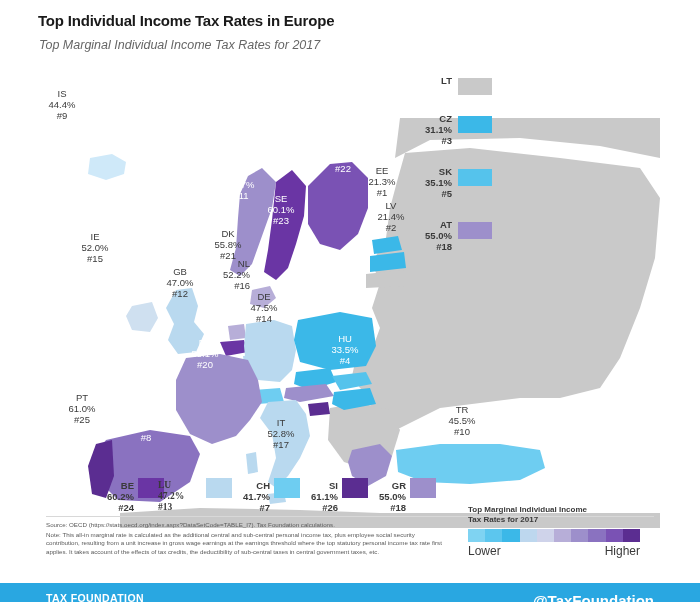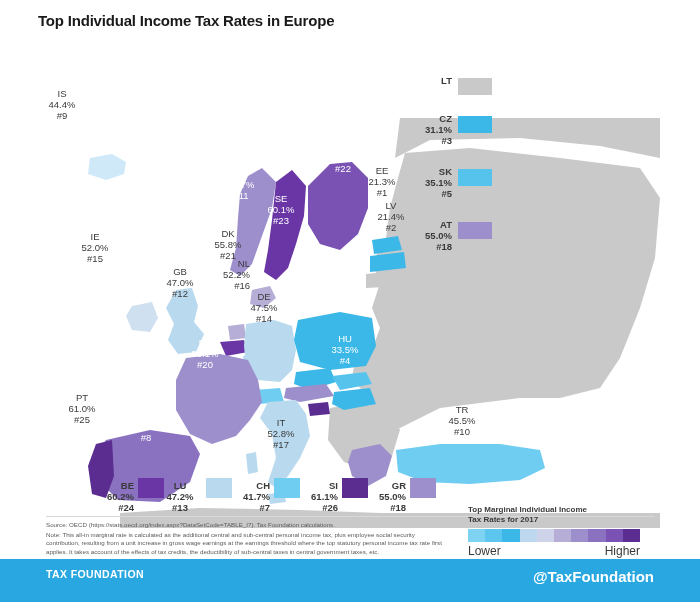--- a/index.html
+++ b/index.html
@@ -68,33 +68,34 @@
   .gradtitle{
     font-size:8px;line-height:10px;font-weight:bold;color:#3a3a3a;
     margin-bottom:4px;
   }
   .gradbar{display:flex;height:13px;width:172px;}
   .gradbar div{flex:1 1 auto;height:13px;}
   .gradends{display:flex;justify-content:space-between;width:172px;
     font-size:12px;color:#3a3a3a;margin-top:2px;}
 
   .footer{
-    position:absolute;left:0;bottom:0;width:700px;height:43px;
+    position:absolute;left:0;bottom:0;width:700px;height:19px;
     background:#29a7e1;
   }
   .footer .fl{position:absolute;left:46px;top:9px;font-size:10.5px;font-weight:bold;color:#fff;letter-spacing:.4px;}
   .footer .fr{position:absolute;right:46px;top:9px;font-size:15px;font-weight:bold;color:#fff;}
   .rule{position:absolute;left:46px;top:516px;width:608px;height:1px;background:#d8d8d8;}
 </style>
 </head>
 <body>
 
 <div class="page">
 
   <div class="title">Top Individual Income Tax Rates in Europe</div>
+  <div class="subtitle">Top Marginal Individual Income Tax Rates for 2017</div>
 
   <div class="mapwrap">
     <svg class="map" width="700" height="470" viewBox="0 0 700 470">
       <rect x="0" y="0" width="700" height="470" fill="#ffffff"></rect>
 
       <path fill="#c9c9c9" d="
         M405,95 L470,90 L560,100 L640,110 L660,140 L655,200 L640,250 L620,300
         L600,330 L560,340 L520,340 L480,345 L440,350 L420,360 L400,370 L380,372
         L368,360 L372,340 L360,330 L352,318 L356,300 L372,292 L380,270 L372,250
         L380,225 L372,205 L386,180 L390,150 L398,120 Z"></path>
@@ -320,21 +321,21 @@
     </div>
 
   <div id="bottom-legend-layer">
       <div class="sw" style="left: 138px; top: 478px; background: rgb(106, 53, 164);"></div>
       <div class="swlbl" style="left: 90px; top: 480px; width: 44px; text-align: right;">
         <div>BE</div>
         <div>60.2%</div>
         <div>#24</div>
       </div>
       <div class="sw" style="left: 206px; top: 478px; background: rgb(185, 217, 239);"></div>
-      <div class="swlbl" style="left: 158px; top: 480px; width: 44px; text-align: center;">
+      <div class="swlbl" style="left: 158px; top: 480px; width: 44px; text-align: left; font-family: Liberation Serif, serif;">
         <div>LU</div>
         <div>47.2%</div>
         <div>#13</div>
       </div>
       <div class="sw" style="left: 274px; top: 478px; background: rgb(110, 205, 241);"></div>
       <div class="swlbl" style="left: 226px; top: 480px; width: 44px; text-align: right;">
         <div>CH</div>
         <div>41.7%</div>
         <div>#7</div>
       </div>

